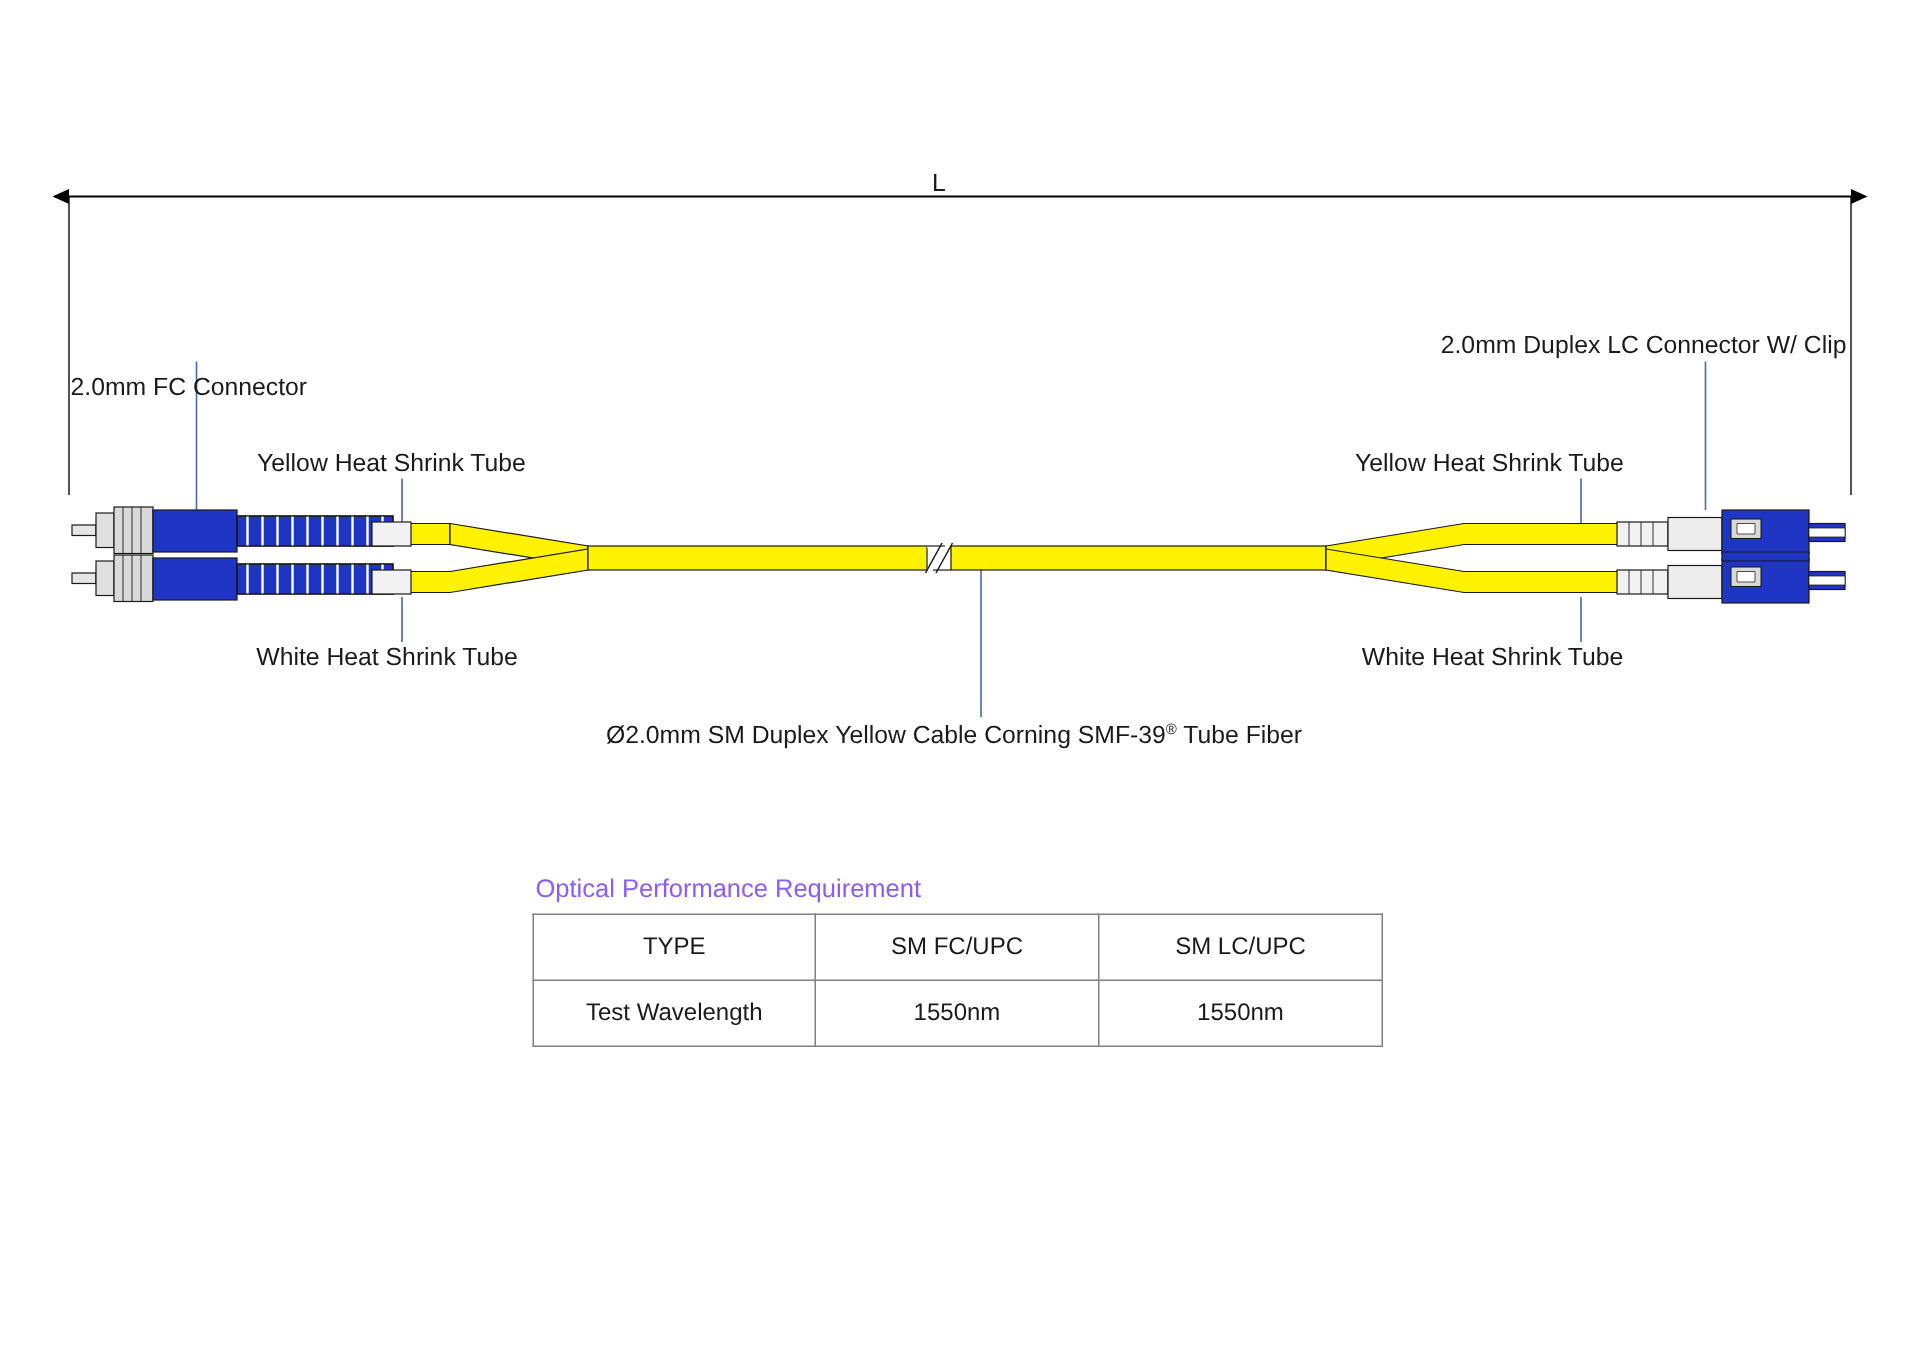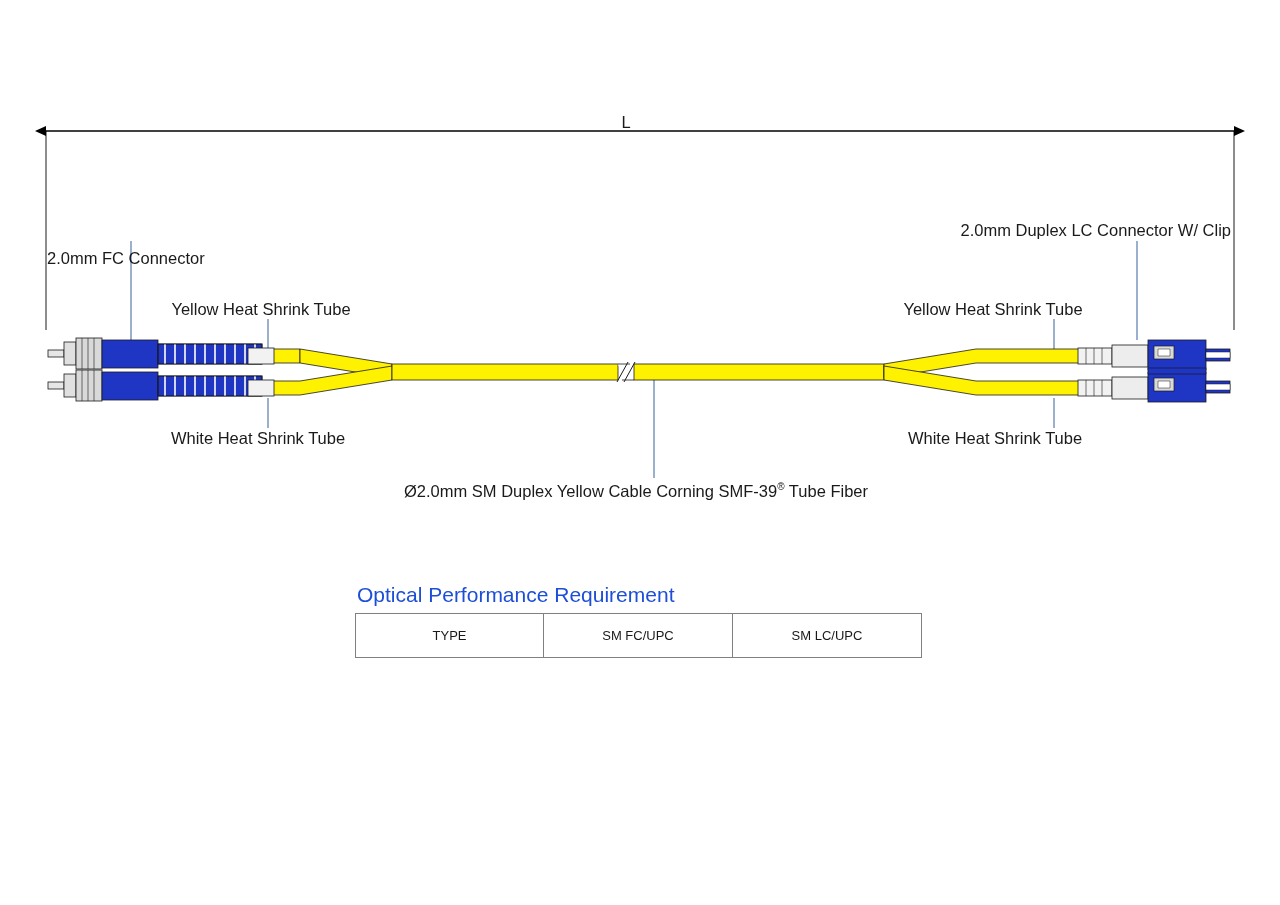--- a/index.html
+++ b/index.html
@@ -39,36 +39,36 @@
   .lbl.right  { transform: translateX(-100%); }
 
   
   #perf-wrap {
     position: absolute;
     left: 355px;
     top: 583px;
     width: 566px;
   }
   #perf-title {
-    font-size: 21px;
-    color: #1d4ed8;
+    font-size: 17px;
+    color: #8b5cf6;
     margin-bottom: 6px;
     padding-left: 2px;
   }
   table.perf {
     border-collapse: collapse;
     width: 566px;
     table-layout: fixed;
   }
   table.perf td, table.perf th {
     border: 1px solid #808080;
     height: 44px;
     text-align: center;
     vertical-align: middle;
-    font-size: 13px;
+    font-size: 16px;
     font-weight: normal;
     color: #1a1a1a;
     padding: 0 4px;
   }
   table.perf col.c1 { width: 188px; }
   table.perf col.c2 { width: 189px; }
   table.perf col.c3 { width: 189px; }
   sup.reg { font-size: 10px; vertical-align: super; }
 </style>
 </head>
@@ -246,17 +246,22 @@
           <col class="c3">
         </colgroup>
       <thead>
         <tr>
           <th>TYPE</th>
           <th>SM FC/UPC</th>
           <th>SM LC/UPC</th>
         </tr>
       </thead>
       <tbody>
+        <tr>
+          <td>Test Wavelength</td>
+          <td>1550nm</td>
+          <td>1550nm</td>
+        </tr>
       </tbody>
     </table>
   </div>
 
 </div>
 
 </body></html>

